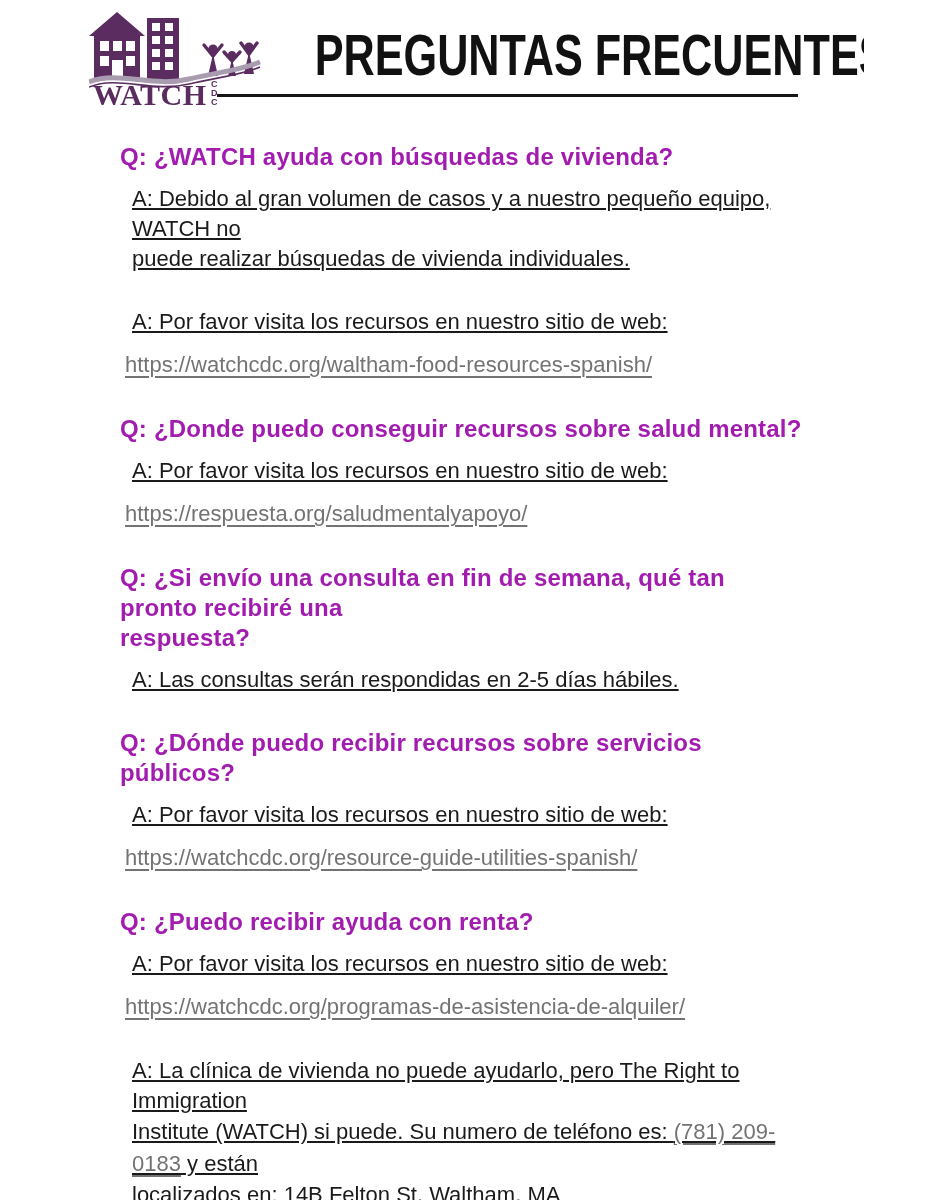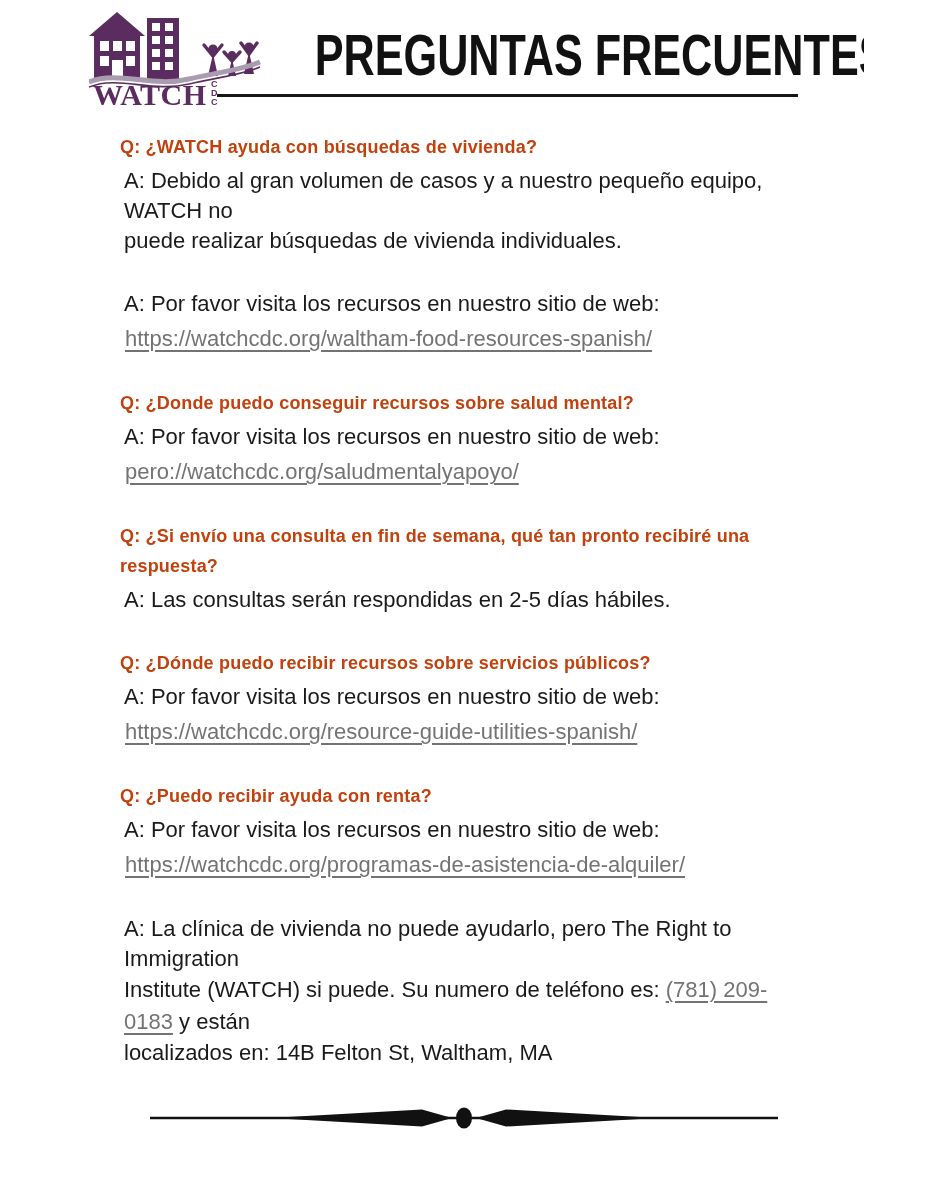--- a/index.html
+++ b/index.html
@@ -18,24 +18,24 @@
     margin: 0; text-align: center; font-weight: bold; font-size: 54px;
     letter-spacing: 0px; white-space: nowrap; color: #111;
     transform: scale(0.80, 1.05); transform-origin: 50% 50%;
     font-family: "Liberation Sans", sans-serif; line-height: 1.0;
   }
   .title-rule { border-bottom: 3px solid #161616; margin-top: 12px; margin-left: -44px; }
   
   .main { padding: 16px 58px 0 57px; }
   .faq-item { margin-bottom: 33px; }
   .q {
-    margin: 0 0 4px 0; font-size: 18px; font-weight: bold; line-height: 30px;
-    white-space: pre-line; letter-spacing: 0.2px; color: #c2410c;
+    margin: 10px 0 4px 0; font-size: 24px; font-weight: bold; line-height: 30px;
+    white-space: pre-line; letter-spacing: 0.2px; color: #a21caf;
   }
-  .a { margin: 4px; font-size: 22px; line-height: 30px; white-space: pre-line; color: #1a1a1a; }
+  .a { margin: 12px; font-size: 22px; line-height: 30px; white-space: pre-line; color: #1a1a1a; text-decoration: underline; }
   .link {
     display: inline-block; font-size: 22px; line-height: 32px; color: #737373;
     text-decoration: underline; text-decoration-thickness: 2px; text-underline-offset: 4px;
     padding-left: 5px; cursor: pointer;
   }
   .link.inline { display: inline; padding-left: 0; }
   
   .footer { text-align: center; margin-top: 2px; }
   .divider-svg { display: block; margin: 0 auto 6px auto; }
 </style>
@@ -105,21 +105,21 @@
     </section>
 
     <section class="faq-item">
       <p class="a">A: Por favor visita los recursos en nuestro sitio de web:</p>
       <a class="link">https://watchcdc.org/waltham-food-resources-spanish/</a>
     </section>
 
     <section class="faq-item">
       <h2 class="q">Q: ¿Donde puedo conseguir recursos sobre salud mental?</h2>
       <p class="a">A: Por favor visita los recursos en nuestro sitio de web:</p>
-      <a class="link">pero://watchcdc.org/saludmentalyapoyo/</a>
+      <a class="link">https://respuesta.org/saludmentalyapoyo/</a>
     </section>
 
 
     <section class="faq-item">
       <h2 class="q">Q: ¿Si envío una consulta en fin de semana, qué tan pronto recibiré una
 respuesta?</h2>
       <p class="a">A: Las consultas serán respondidas en 2-5 días hábiles.</p>
     </section>
 
     <section class="faq-item">

